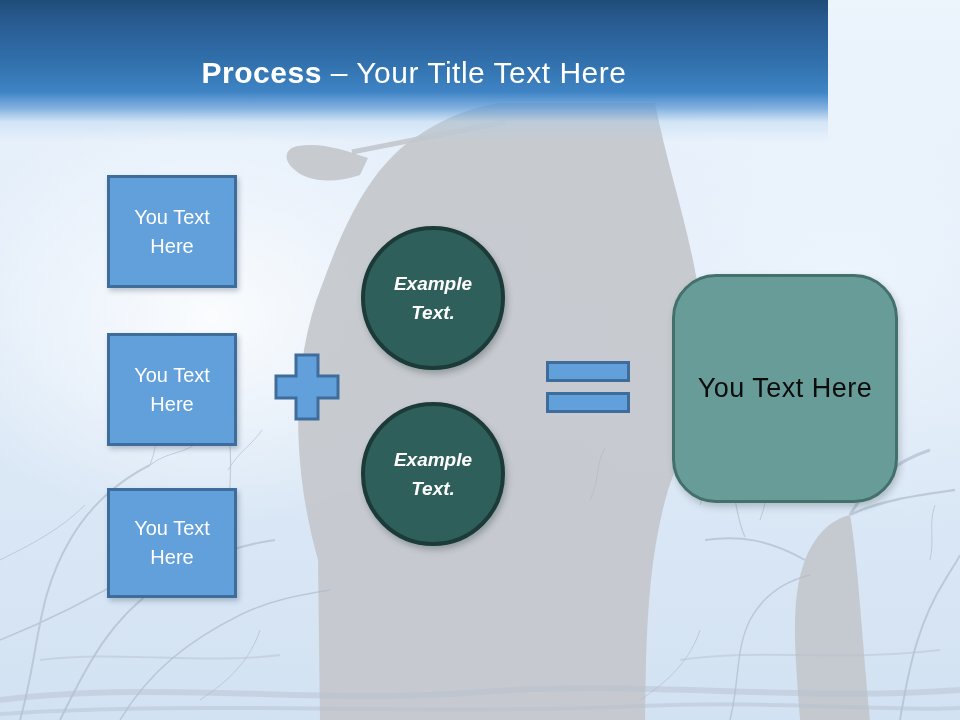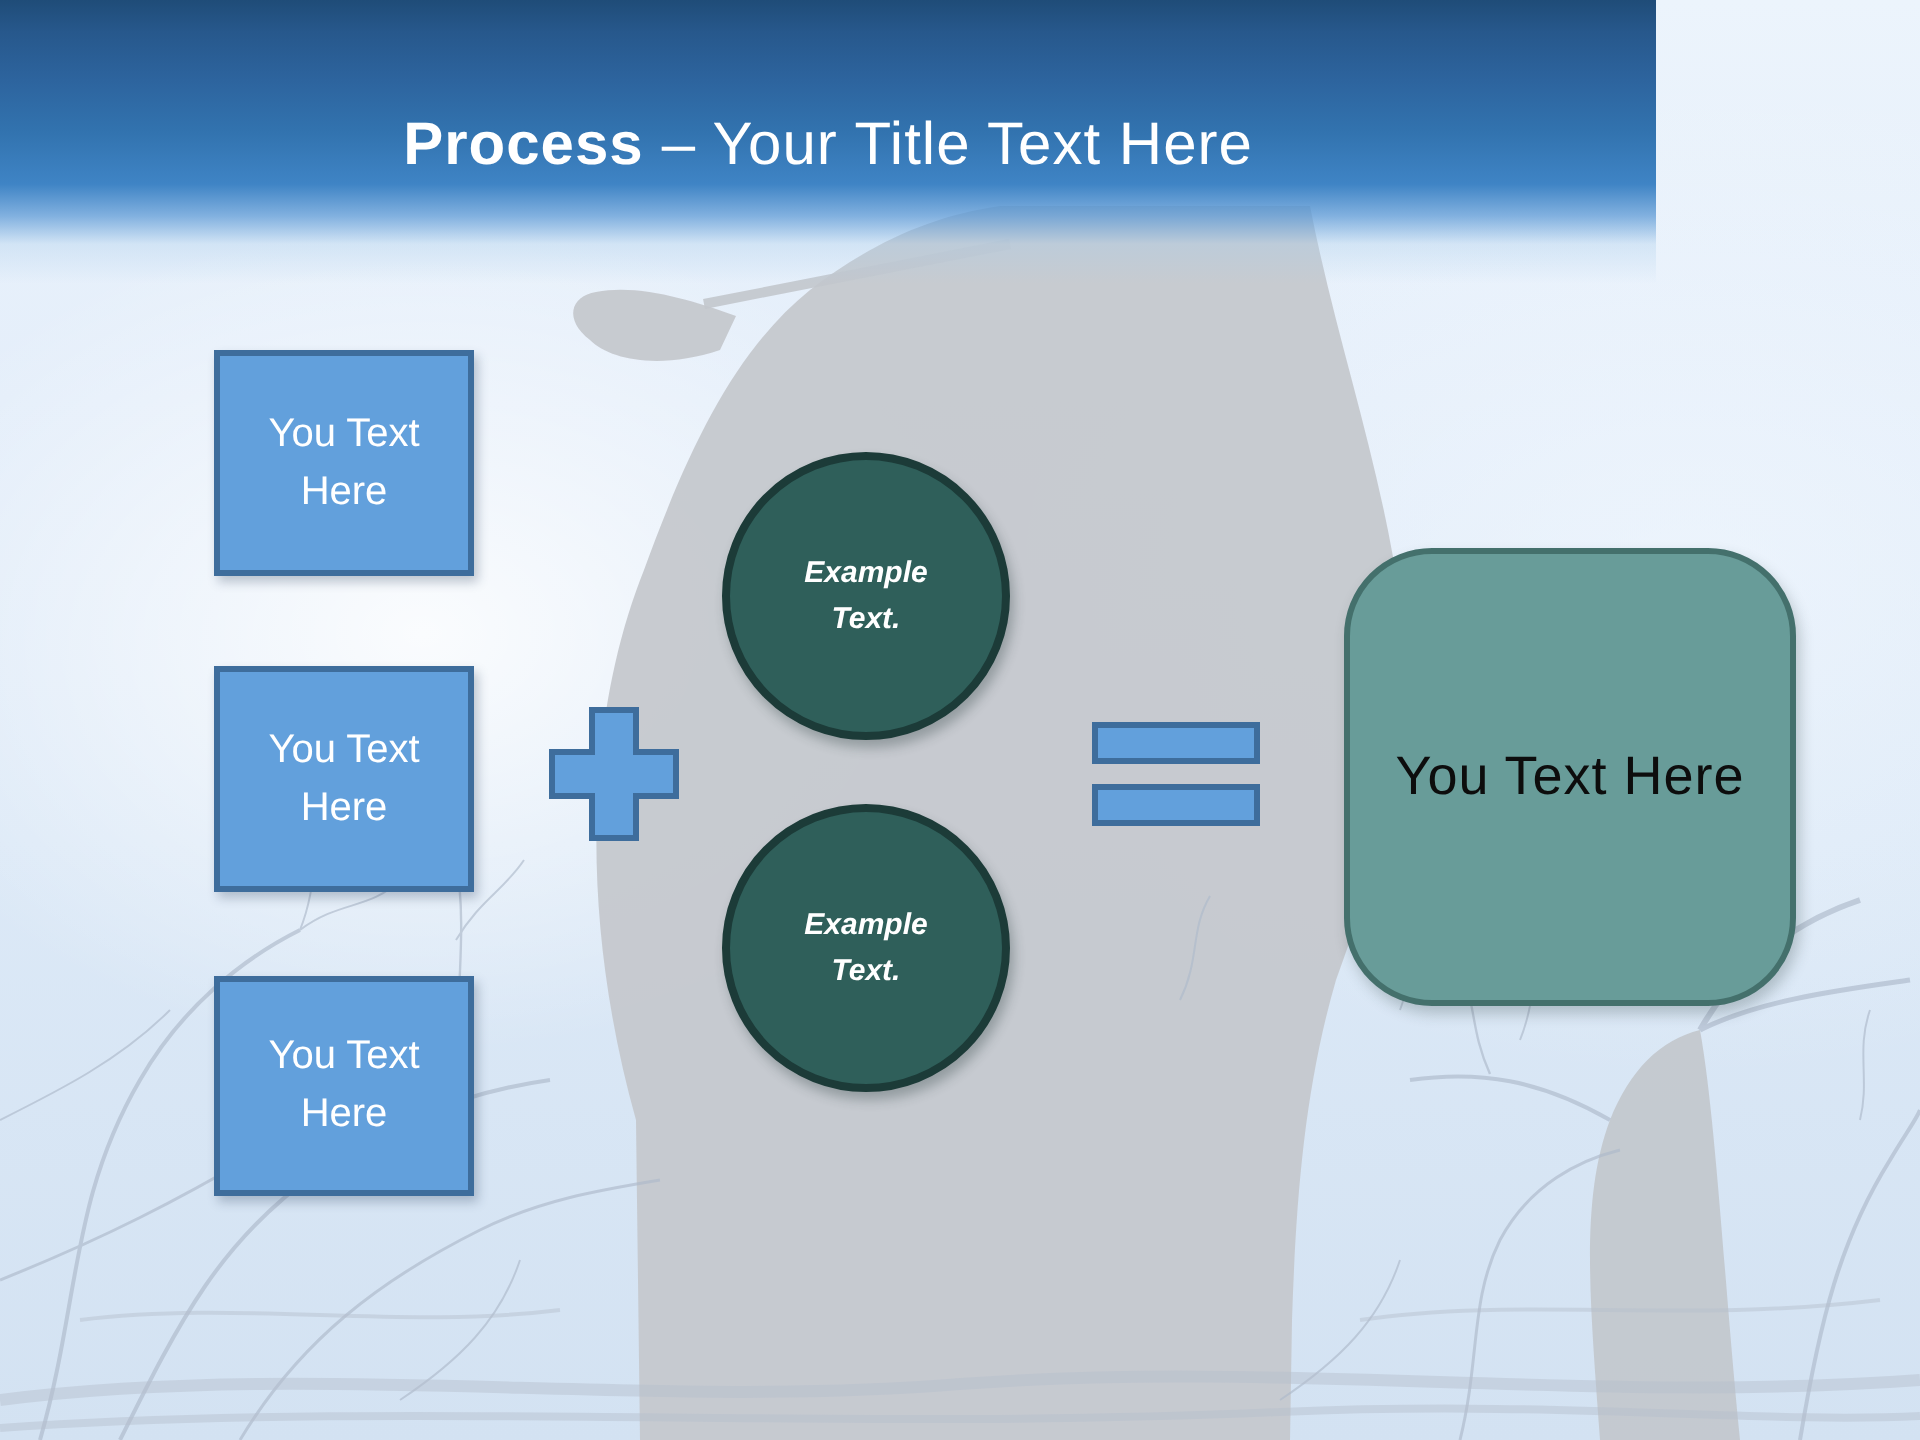--- a/index.html
+++ b/index.html
@@ -44,21 +44,21 @@
     position:absolute;left:0;width:84px;height:21px;box-sizing:border-box;
     background:#62a0dc;border:3px solid #3e6d9c;
   }
   .eq-top{top:0;}
   .eq-bottom{top:31px;}
   
   .example-circle{
     position:absolute;left:361px;width:144px;height:144px;z-index:3;
     background:#2f5f5a;border:4px solid #1c3b38;border-radius:50%;box-sizing:border-box;
     display:flex;align-items:center;justify-content:center;text-align:center;
-    color:#ffffff;font-size:15px;font-weight:700;font-style:italic;line-height:1.55;
+    color:#ffffff;font-size:19px;font-weight:700;font-style:italic;line-height:1.55;
     padding:0 30px;box-shadow:2px 4px 6px rgba(30,50,50,0.3);
   }
   .circle-1{top:226px;}
   .circle-2{top:402px;}
   
   .result-box{
     position:absolute;left:672px;top:274px;width:226px;height:229px;z-index:3;
     background:#689c99;border:3px solid #44706c;border-radius:44px;box-sizing:border-box;
     display:flex;align-items:center;justify-content:center;text-align:center;
     color:#0d0d0d;font-size:27px;letter-spacing:0.5px;

